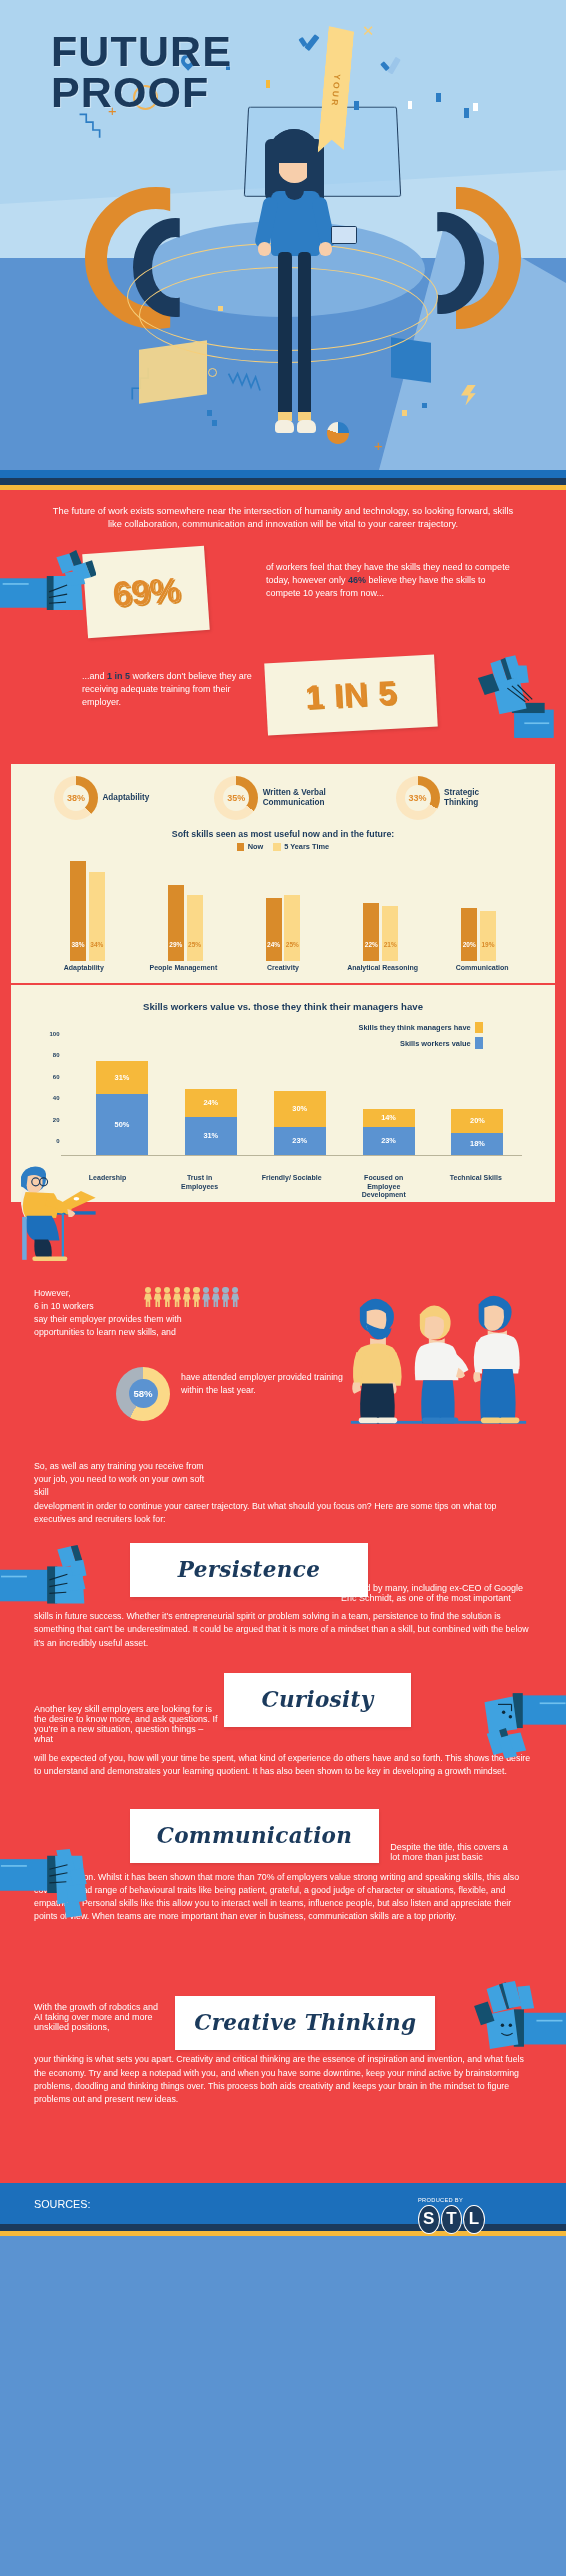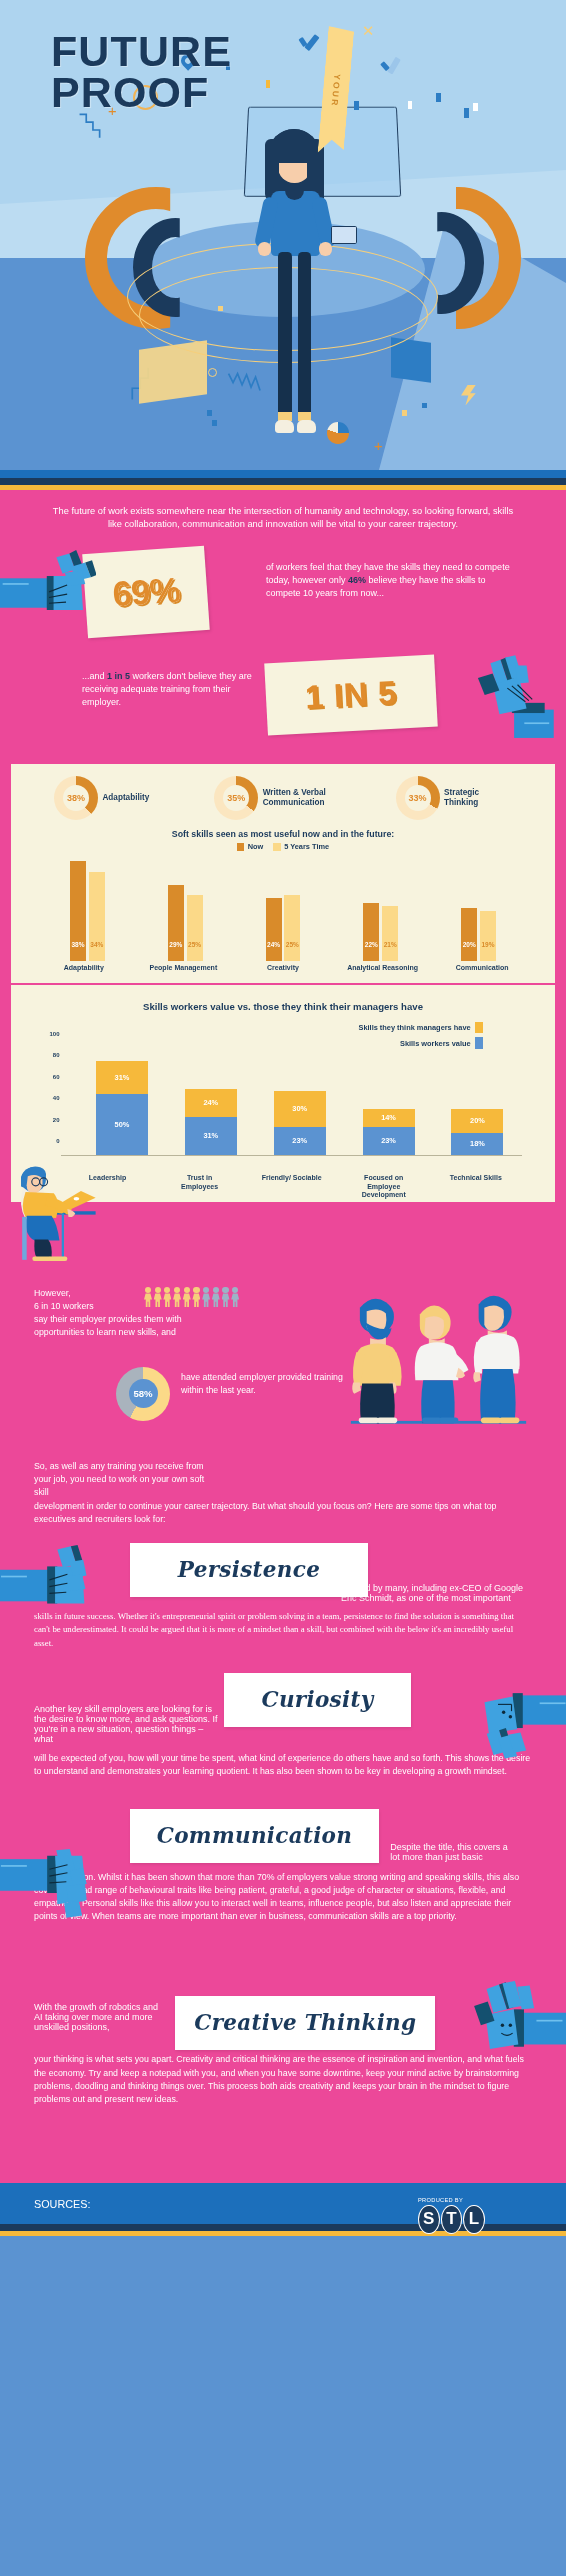--- a/index.html
+++ b/index.html
@@ -162,21 +162,21 @@
   .bolt { position:absolute; z-index:4; width:14.7px; height:20.4px; background:#f6cf7b;
     clip-path: polygon(45% 0, 100% 0, 62% 40%, 100% 40%, 30% 100%, 50% 52%, 0 52%); }
   .yellow-card { position:absolute; z-index:4; background:#fbd988; }
 
   
   .bar-blue { height: 8px; background: #1c6fbb; }
   .bar-navy { height: 6.8px; background: #1b3a5c; }
   .bar-gold { height: 5.1px; background: #f6b93b; }
 
   
-  .body-sec { background: #ec4899; position: relative; }
+  .body-sec { background: #ef4444; position: relative; }
   .intro {
     padding: 14.7px 51px 5.7px 51px;
     text-align: center;
     color: #ffffff;
     font-size: 9.3px;
     line-height: 1.45;
   }
 
   
   .stat69 { position: relative; height: 116px; }
@@ -816,21 +816,21 @@
           <line x1="98" y1="86" x2="128" y2="84" stroke="#0d2b3c" stroke-width="2"></line>
           <line x1="12" y1="56" x2="58" y2="56" stroke="#6fc0ee" stroke-width="3"></line>
         </svg>
       </div>
       <div style="margin-left:96px;">
         <div class="tipcard" style="min-width:238px;">
           <span>Persistence</span>
         </div>
       </div>
       <div class="tip-head right" style="margin-top:-13.6px;padding-left:1.1px;width:192px;">Quoted by many, including ex-CEO of Google Eric Schmidt, as one of the most important</div>
-      <div class="tip-body" style="margin-top:6.8px;font-family:Liberation Serif, serif;">skills in future success. Whether it's entrepreneurial spirit or problem solving in a team, persistence to find the solution is something that can't be underestimated. It could be argued that it is more of a mindset than a skill, but combined with the below it's an incredibly useful asset.</div>
+      <div class="tip-body" style="margin-top:6.8px;">skills in future success. Whether it's entrepreneurial spirit or problem solving in a team, persistence to find the solution is something that can't be underestimated. It could be argued that it is more of a mindset than a skill, but combined with the below it's an incredibly useful asset.</div>
     </div>
 
     <div class="tip" style="min-height:136px;">
       <div class="robohand" style="right:-5.7px;top:19px;">
         <svg viewBox="0 0 175 135" width="99" height="76">
           <rect x="78" y="6" width="97" height="52" fill="#2d8fd4"></rect>
           <rect x="70" y="2" width="18" height="62" fill="#14506f"></rect>
           <path d="M20 18 L70 8 L78 66 L28 74 Z" fill="#3fa2e0"></path>
           <path d="M24 74 L46 68 L58 106 L36 112 Z" fill="#3fa2e0"></path>
           <path d="M46 68 L58 64 L70 104 L58 106 Z" fill="#14506f"></path>

